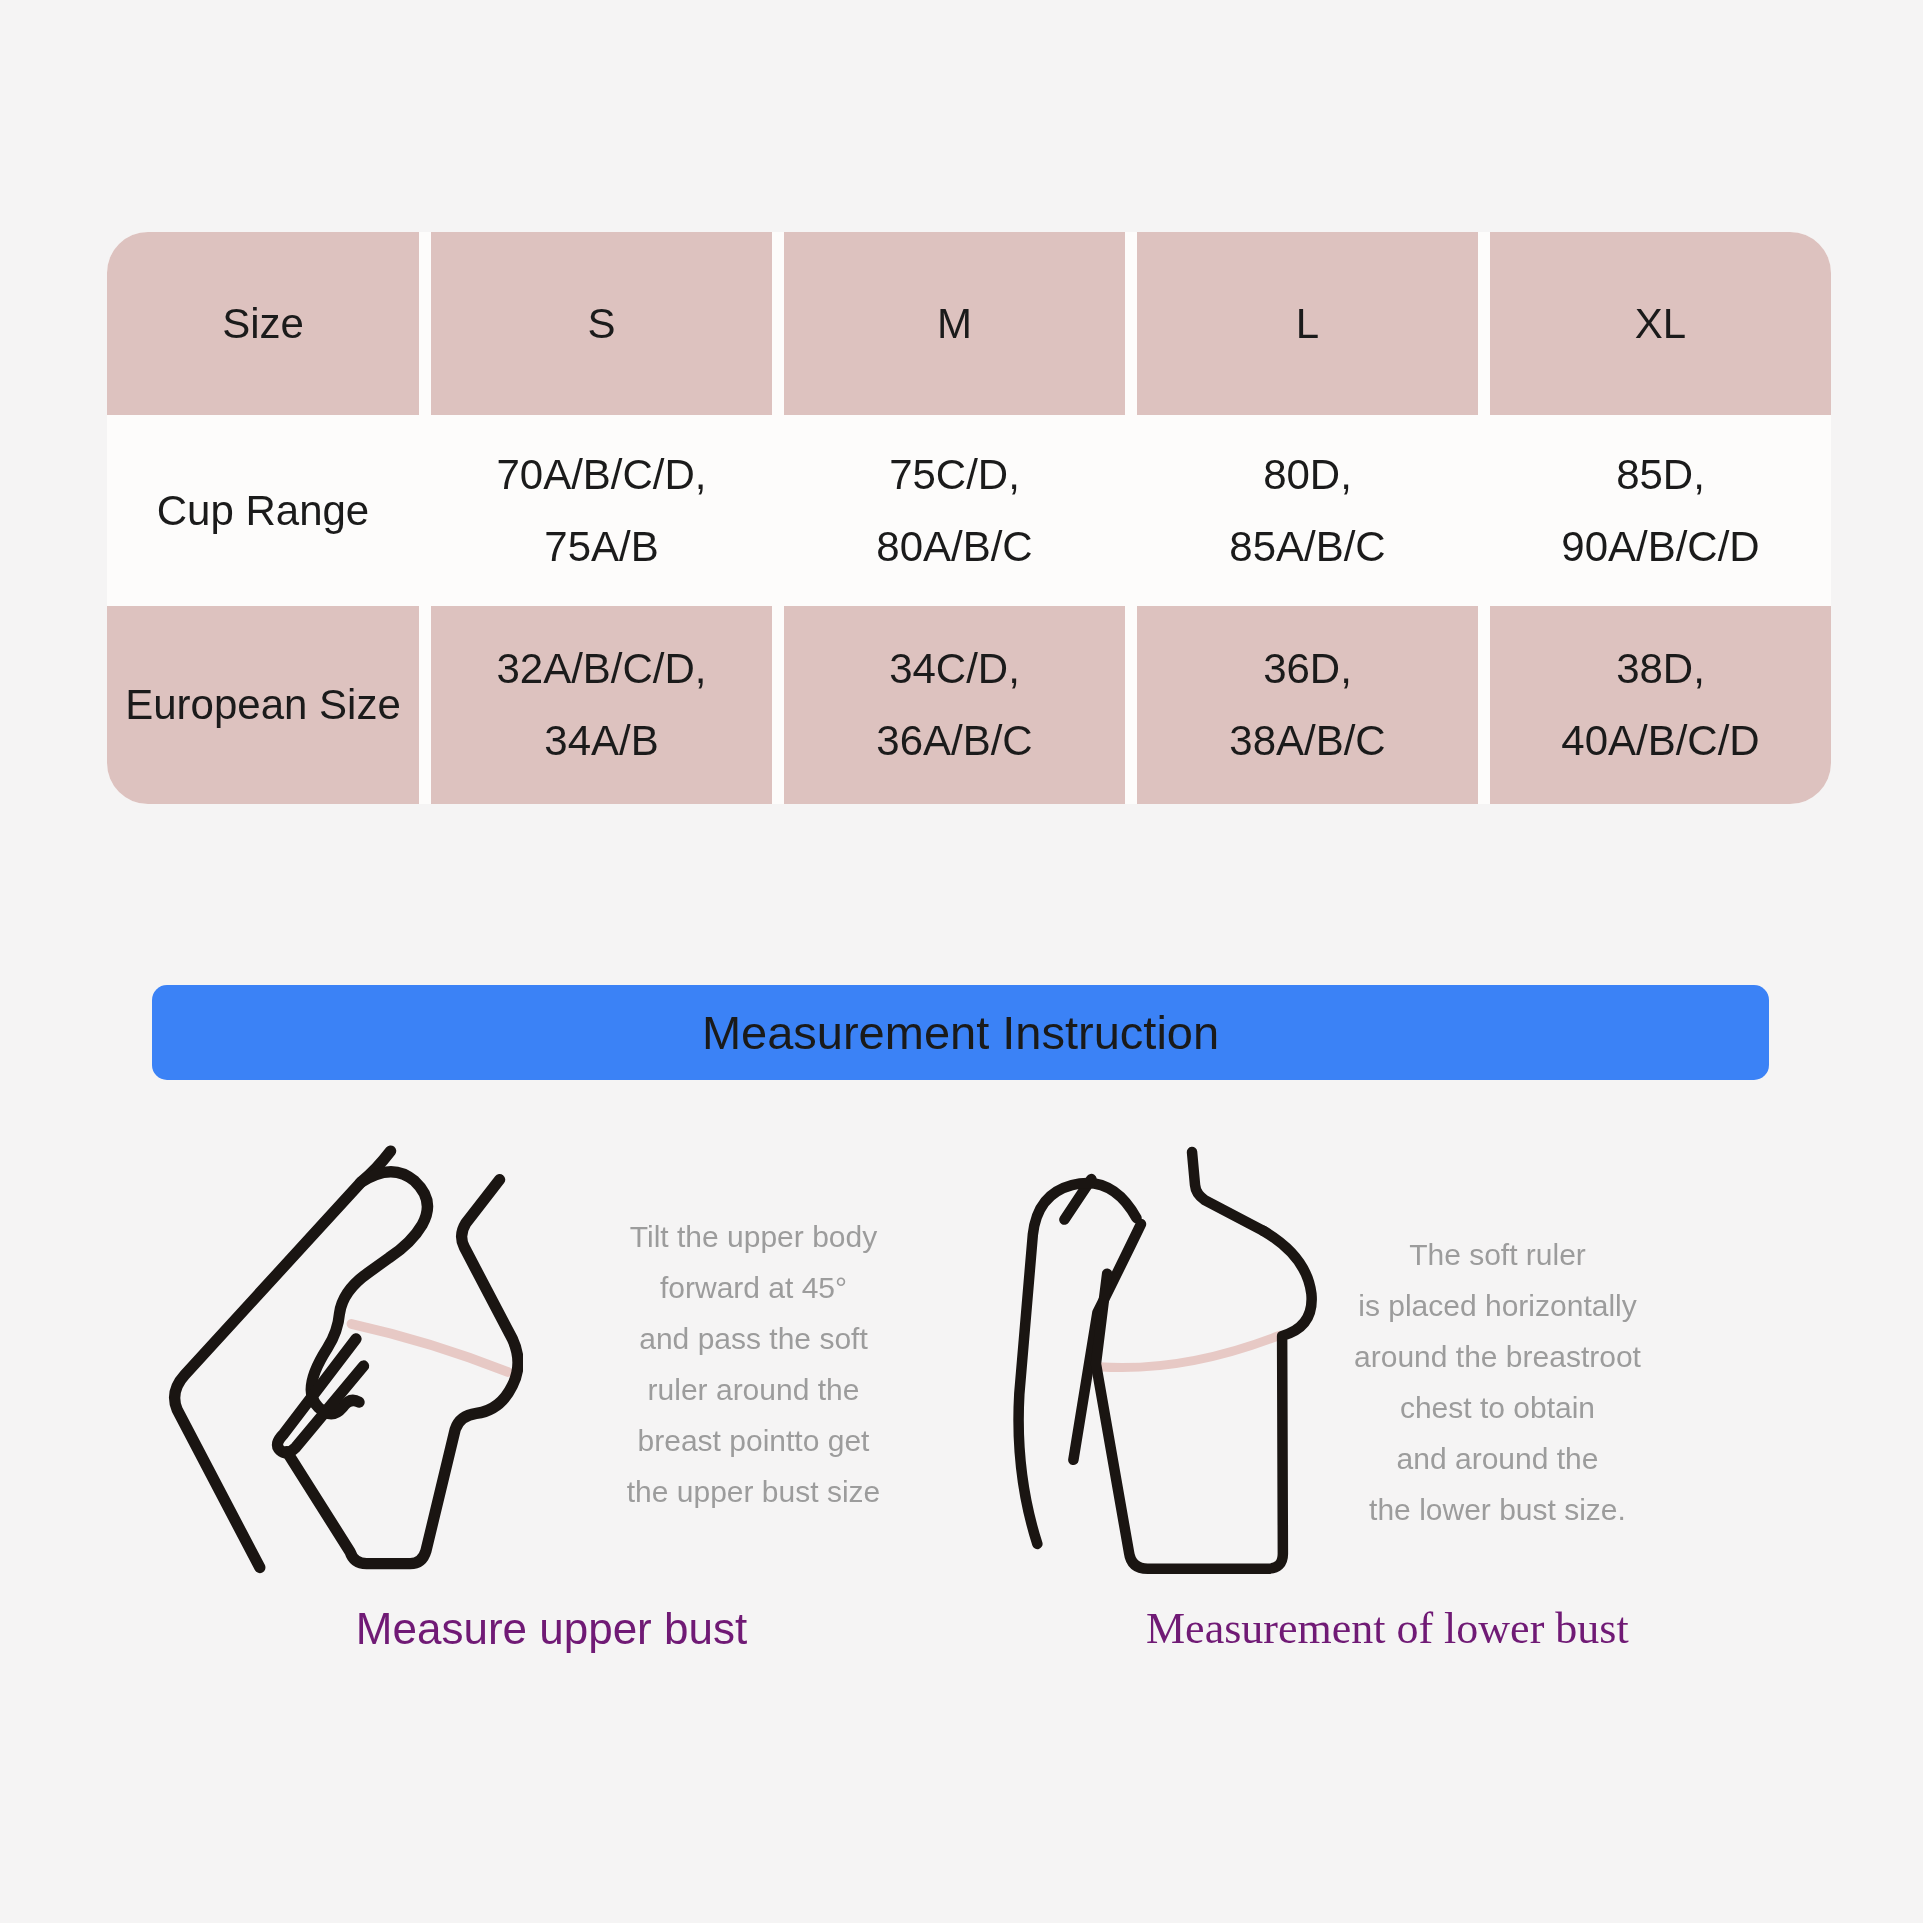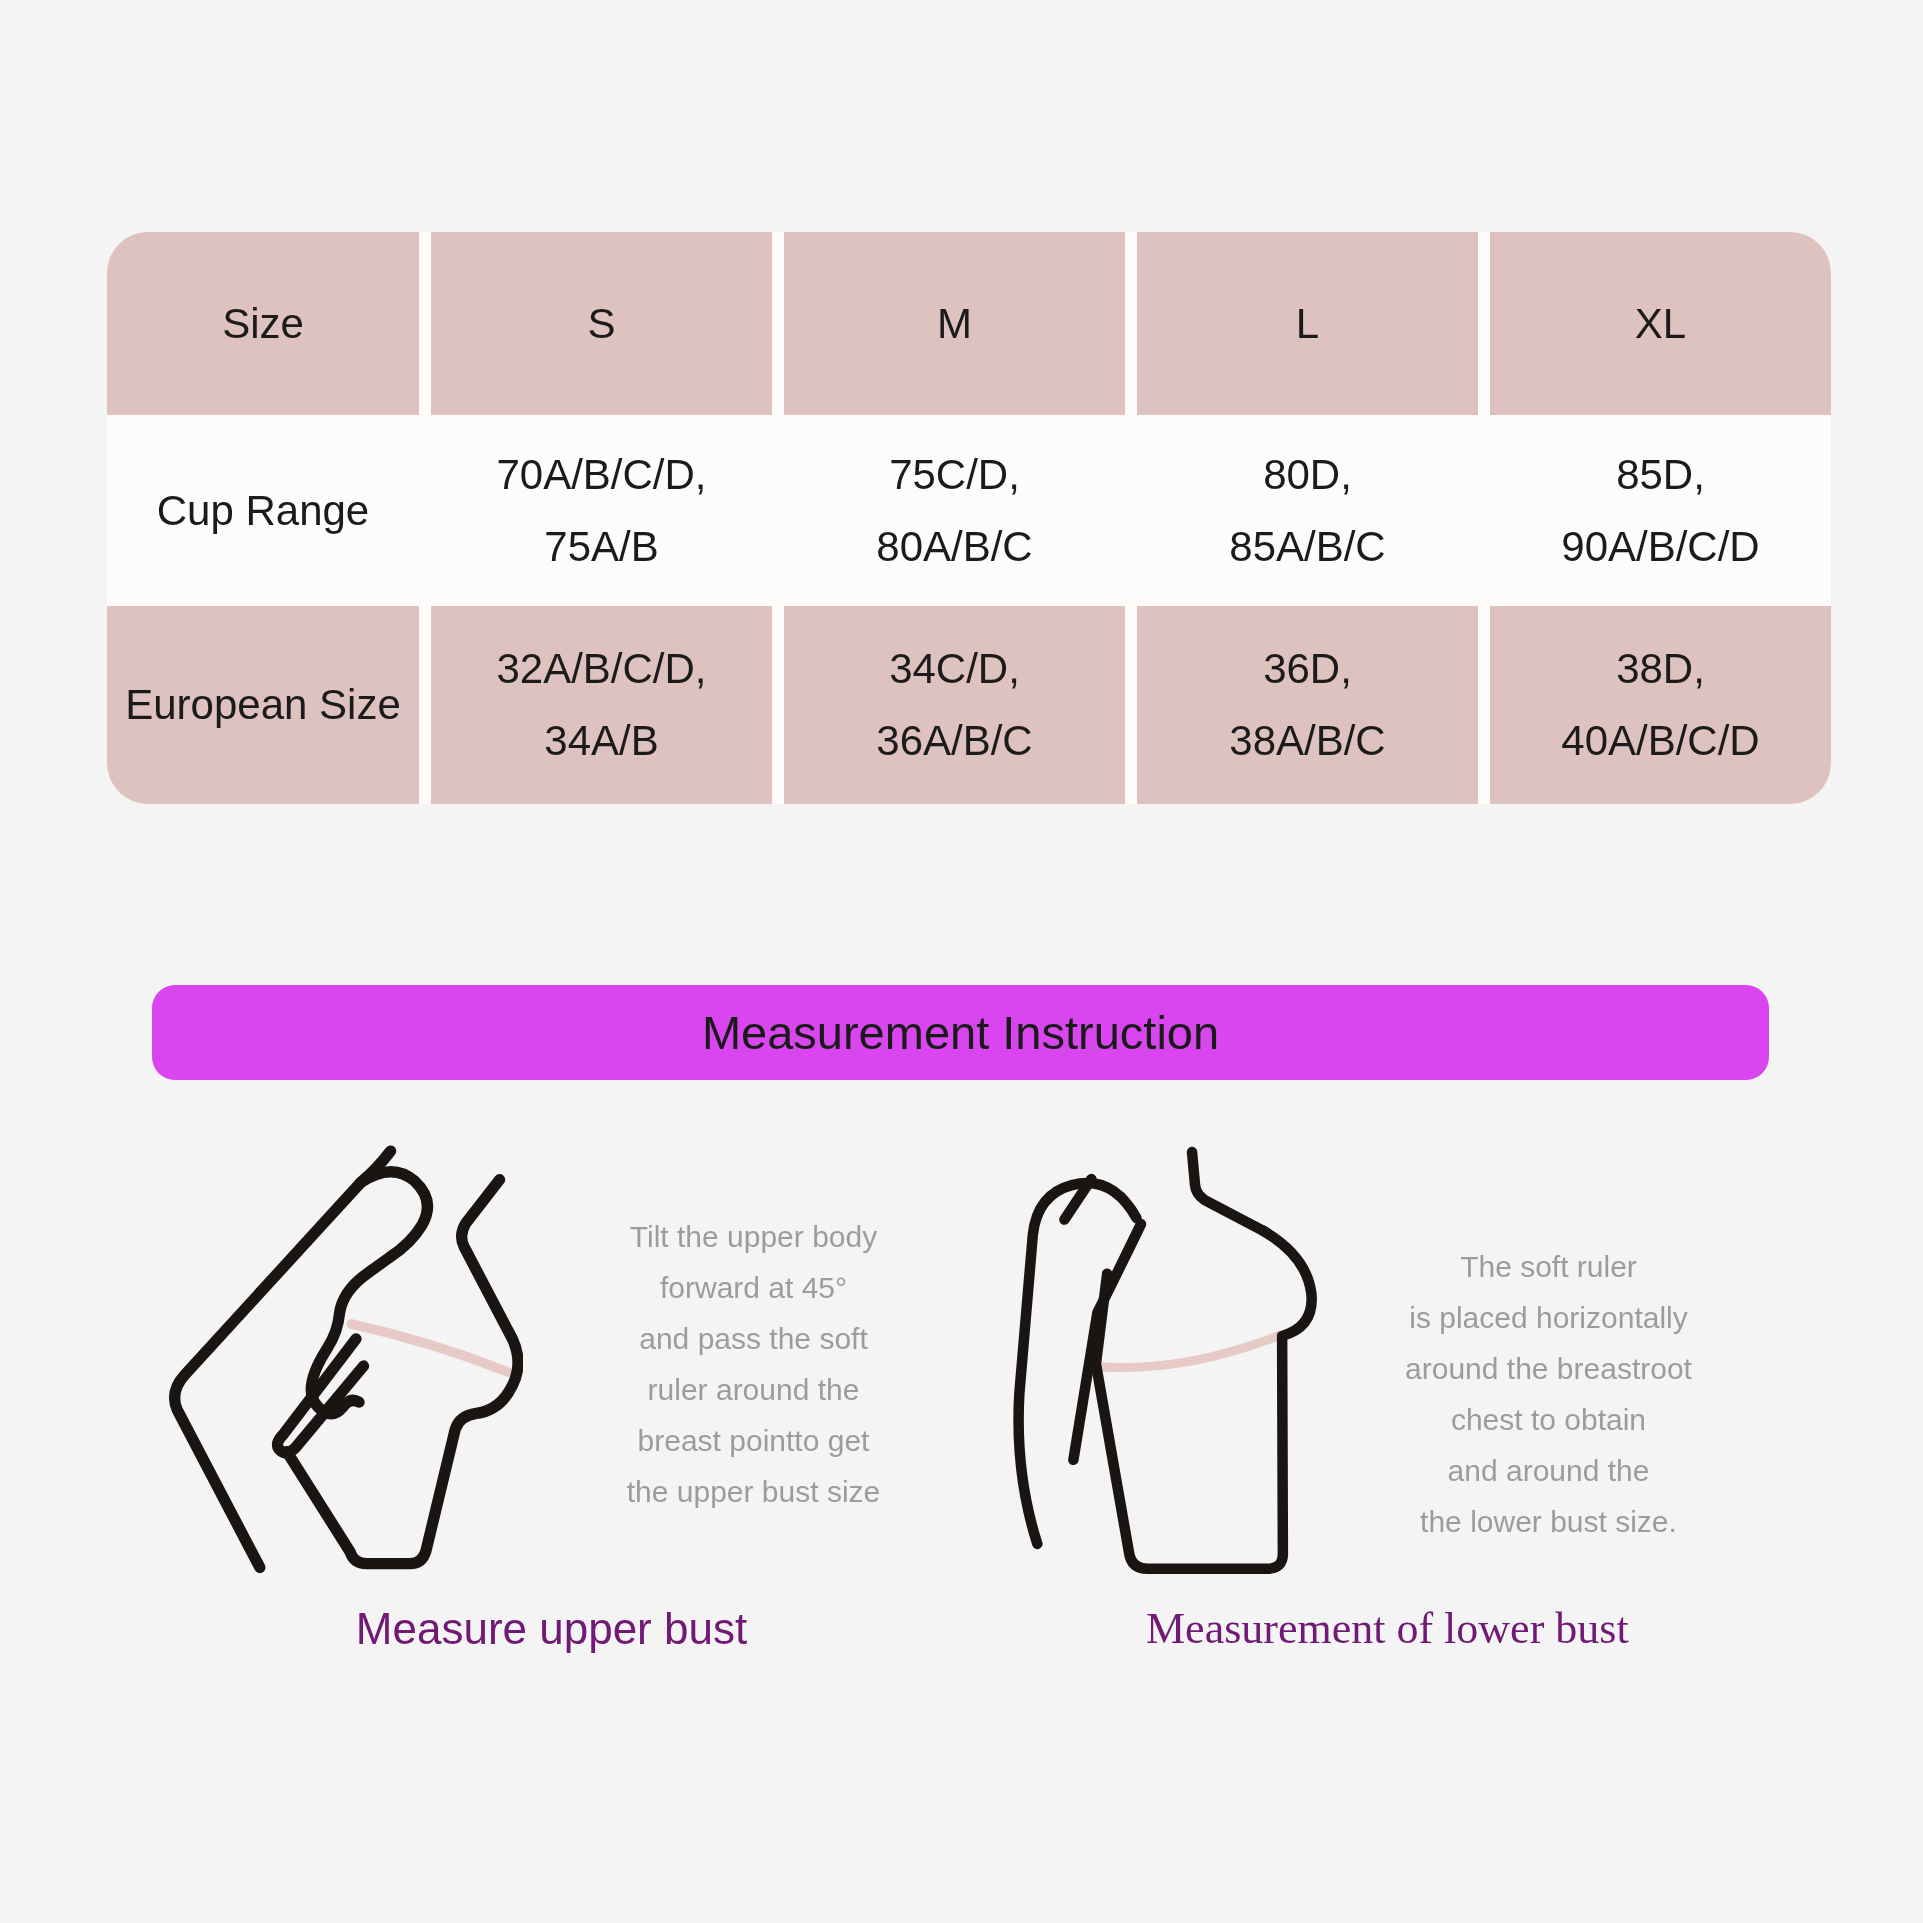--- a/index.html
+++ b/index.html
@@ -47,22 +47,22 @@
   .corner-tl { border-top-left-radius: 41px; }
   .corner-tr { border-top-right-radius: 41px; }
   .corner-bl { border-bottom-left-radius: 41px; }
   .corner-br { border-bottom-right-radius: 41px; }
 
   
   .title-bar {
     position: absolute;
     left: 152px; top: 985px;
     width: 1617px; height: 95px;
-    background: #d946ef;
-    border-radius: 23px;
+    background: #3b82f6;
+    border-radius: 15px;
     display: flex;
     align-items: center;
     justify-content: center;
     font-size: 47px;
     color: #1a1a1a;
   }
 
   
   .fig { position: absolute; }
   .fig-left  { left: 162px; top: 1142px; }
@@ -71,21 +71,21 @@
   
   .gray-block {
     position: absolute;
     width: 451px;
     color: #9c9c9c;
     font-size: 30px;
     line-height: 51px;
     text-align: center;
   }
   .gray-left  { left: 528px;  top: 1211px; }
-  .gray-right { left: 1323px; top: 1229px; margin-top: 12px; }
+  .gray-right { left: 1272px; top: 1229px; }
 
   
   .caption {
     position: absolute;
     width: 451px;
     top: 1602px;
     font-size: 44px;
     line-height: 53px;
     color: #701a75;
     text-align: center;

